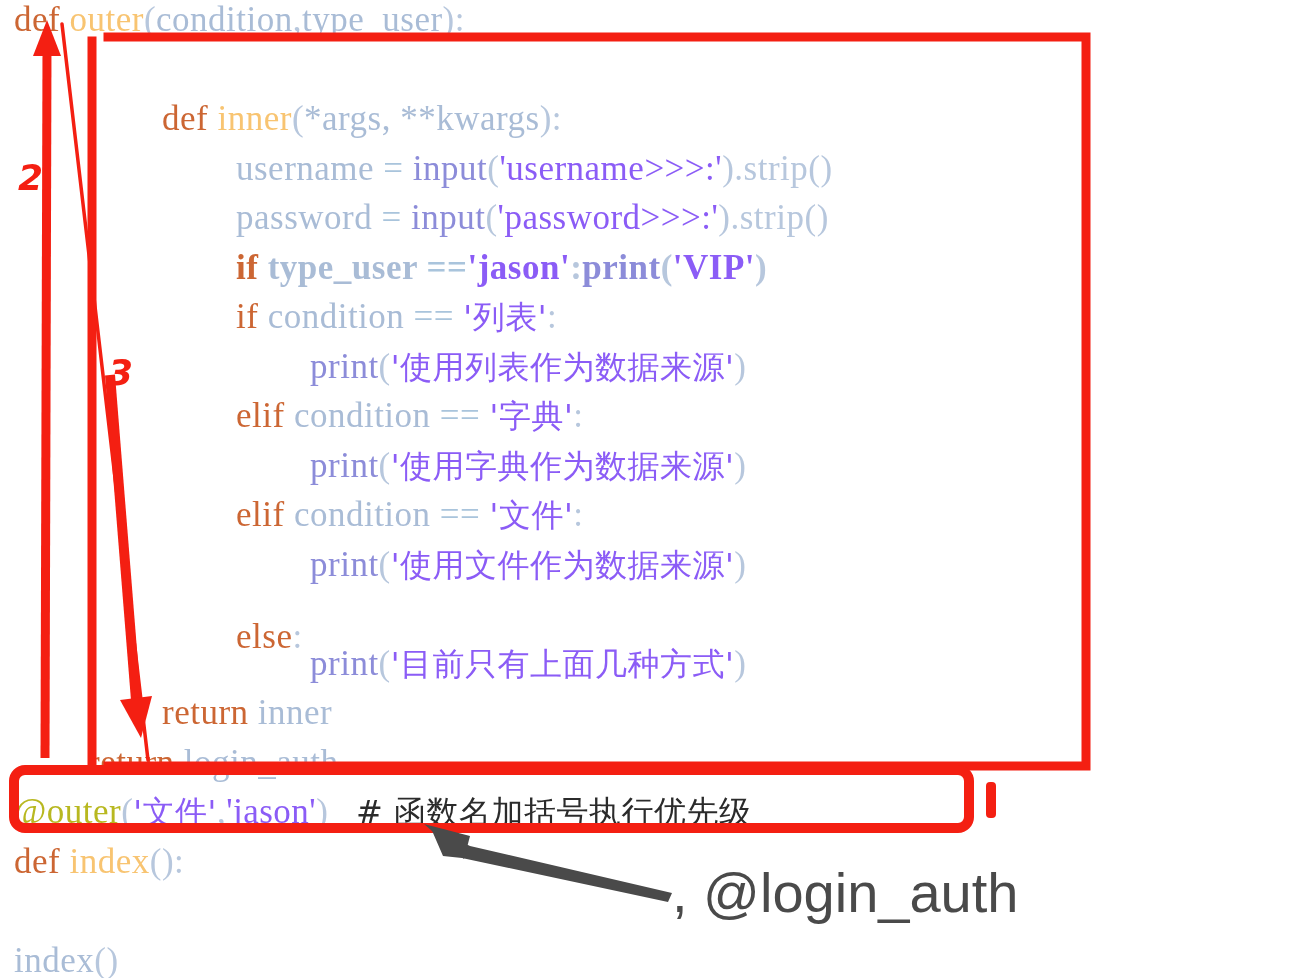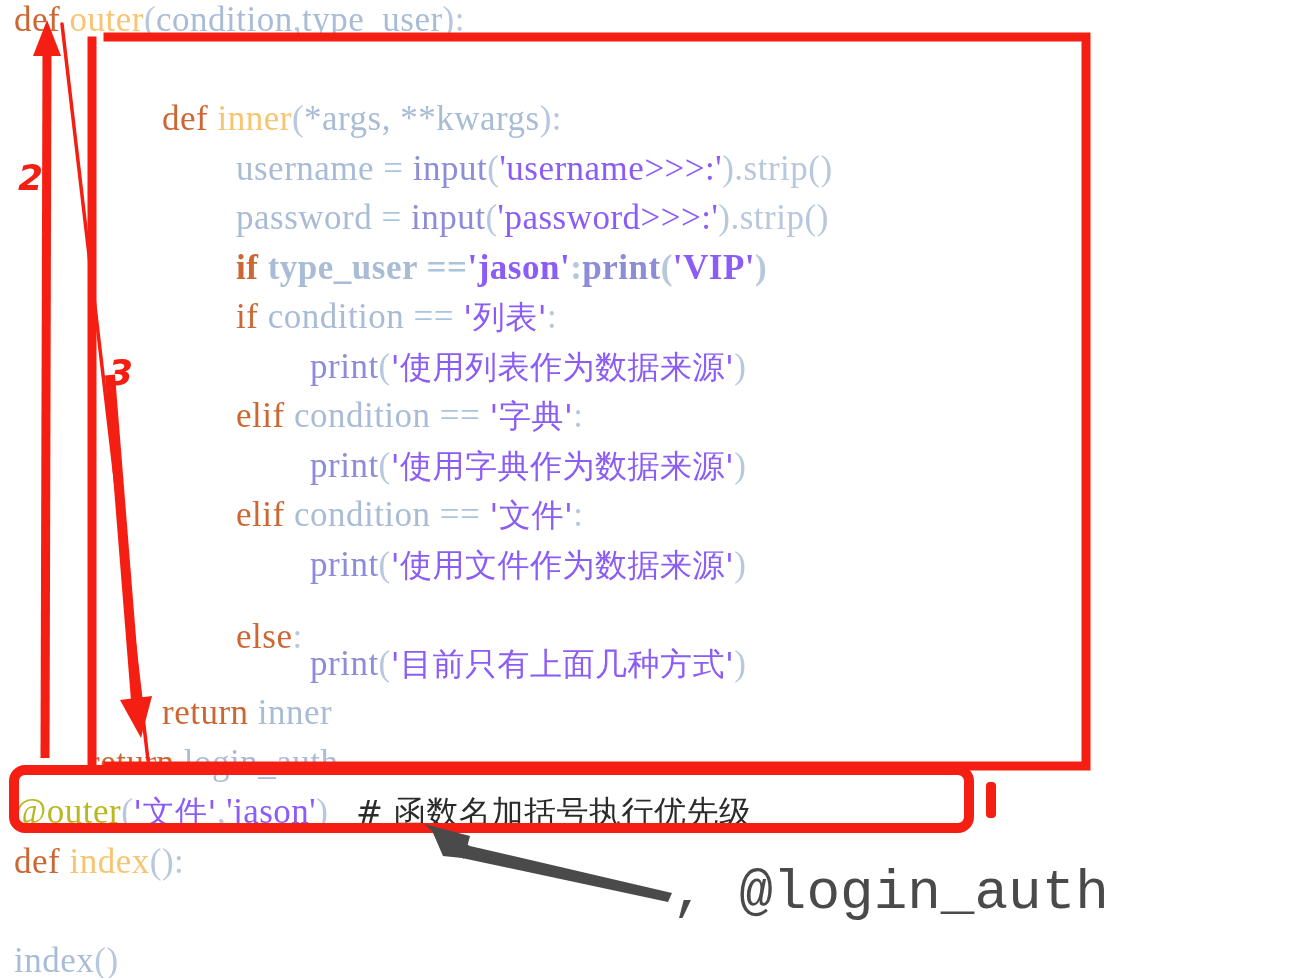--- a/index.html
+++ b/index.html
@@ -60,21 +60,21 @@
     color: #f41f12;
     font-family: "DejaVu Sans", sans-serif;
     font-weight: bold;
     font-style: italic;
     font-size: 36px;
     line-height: 1;
   }
   .handnote {
     position: absolute;
     color: #4a4a4a;
-    font-family: Liberation Mono, monospace;
+    font-family: Liberation Sans, sans-serif;
     font-size: 56px;
     line-height: 1;
     white-space: pre;
   }
 </style>
 </head>
 <body>
 
 <div id="screen">
 

